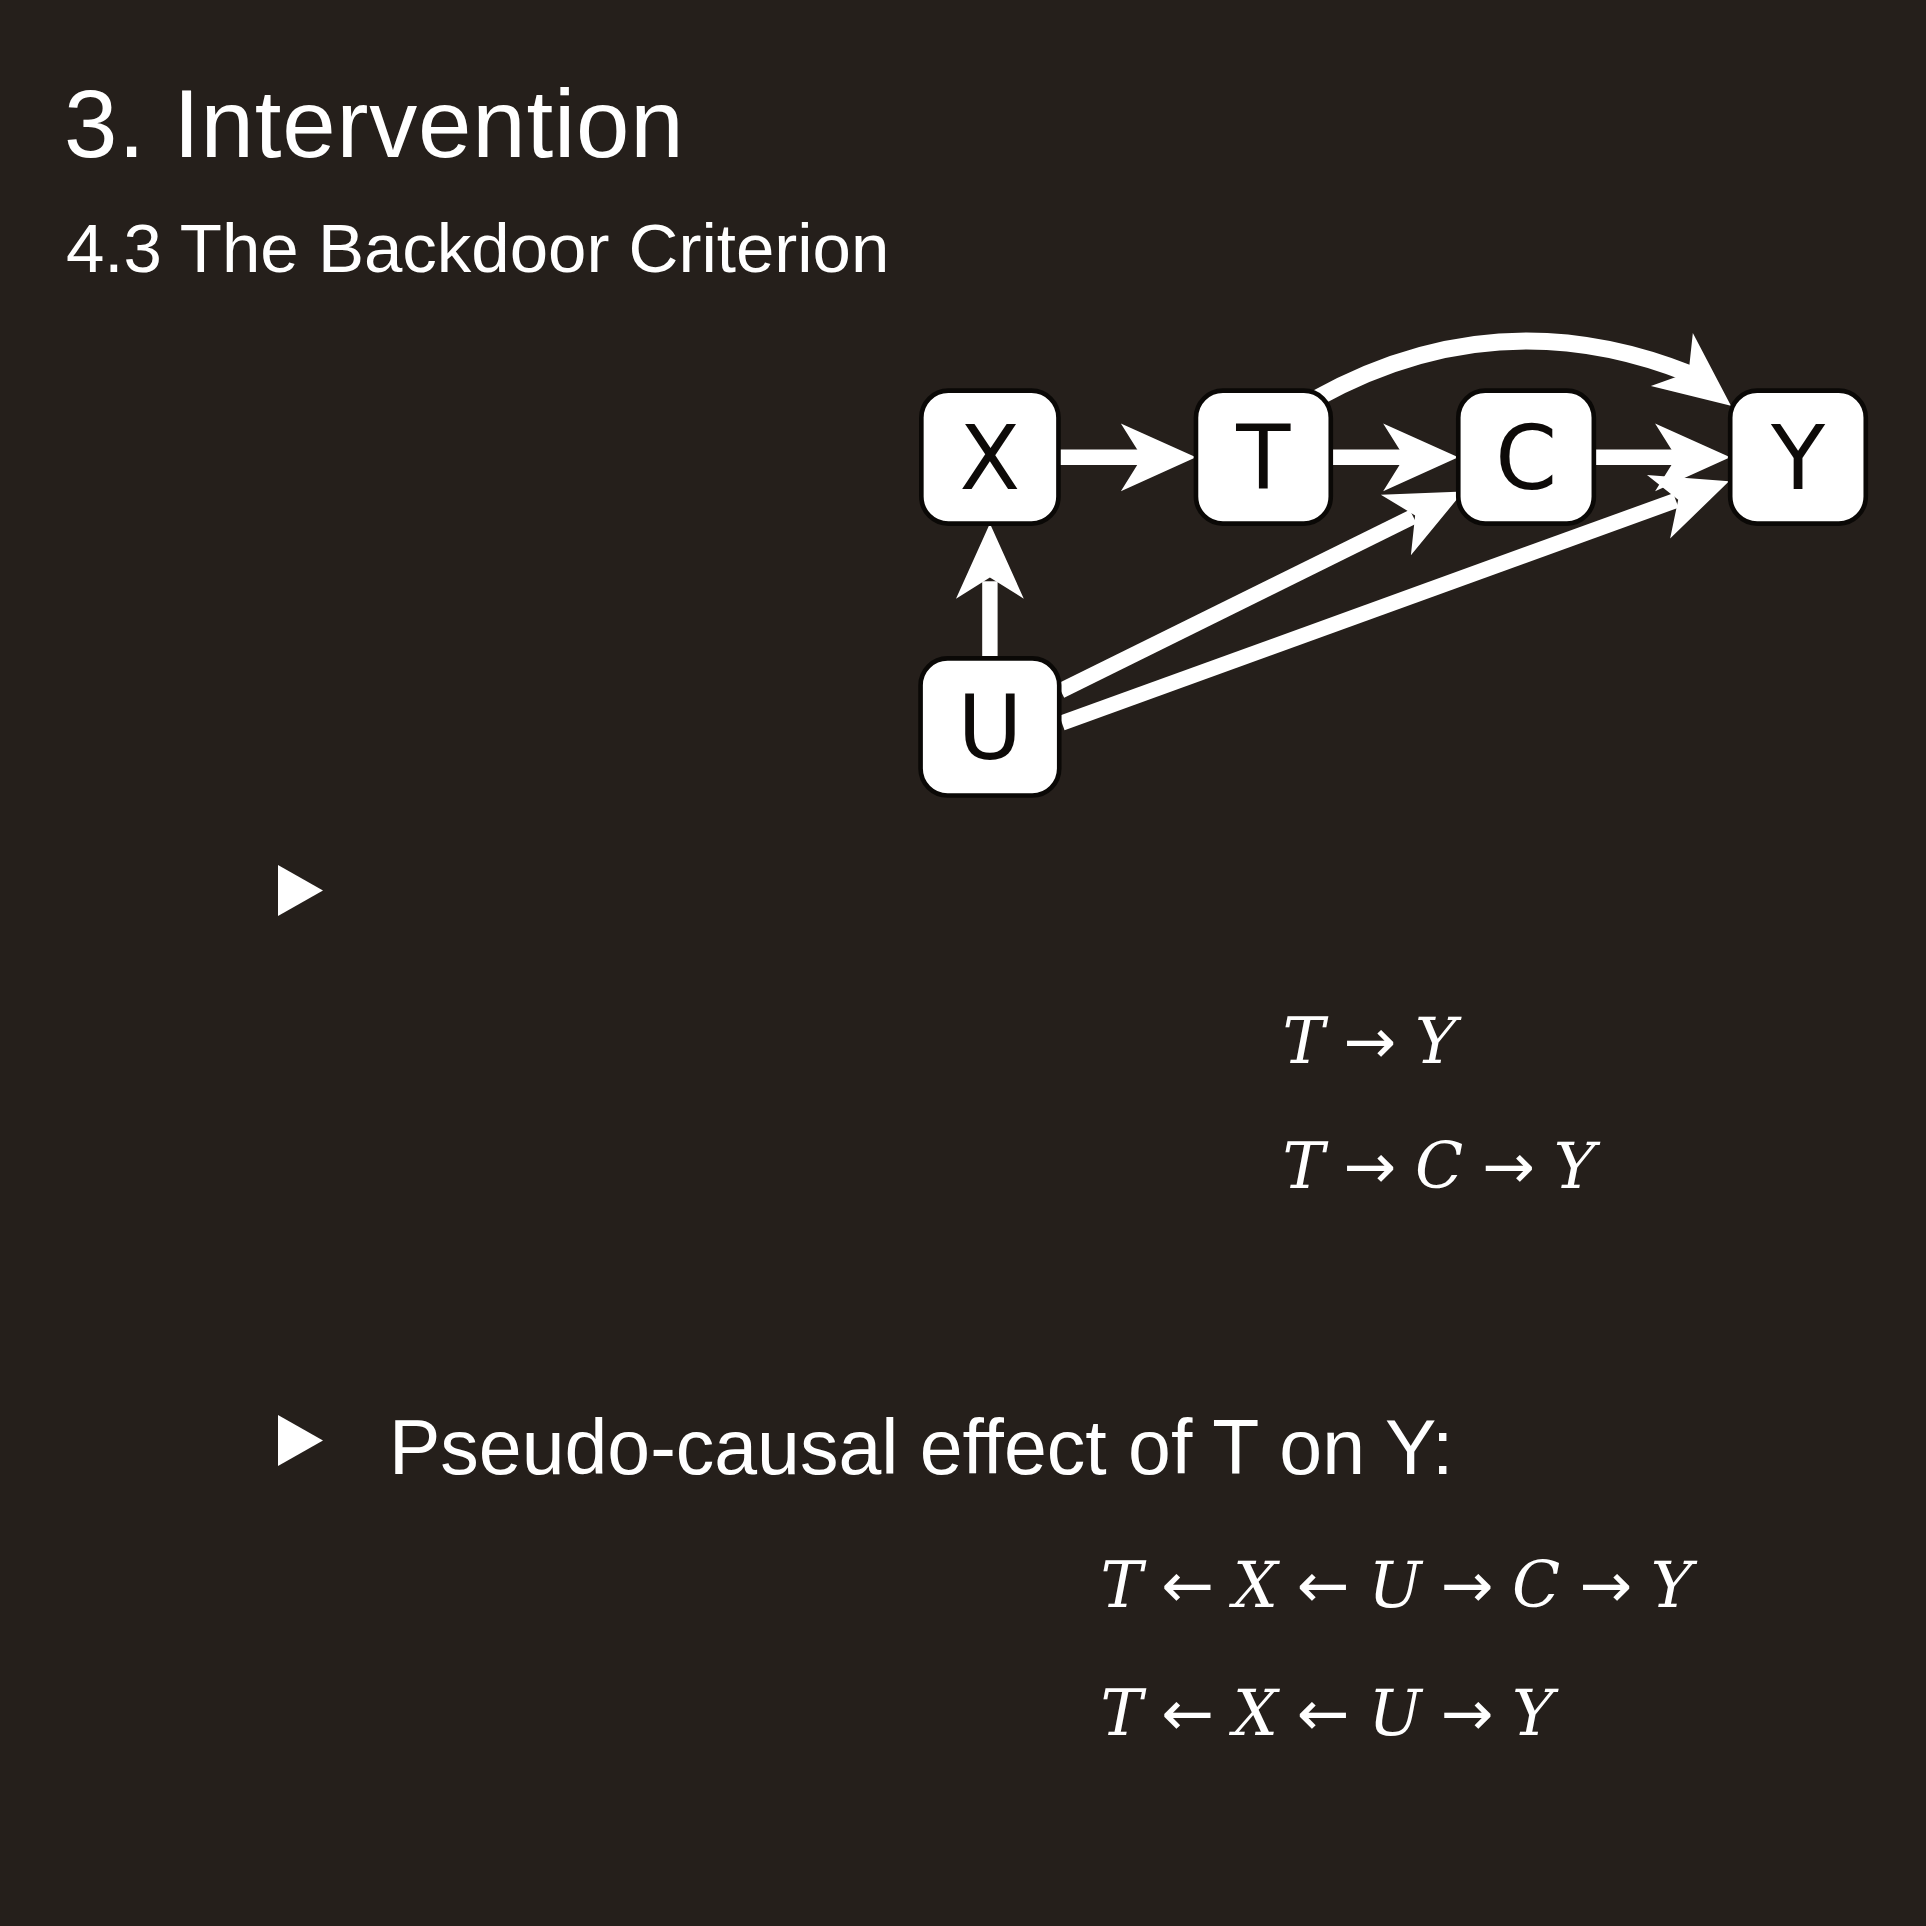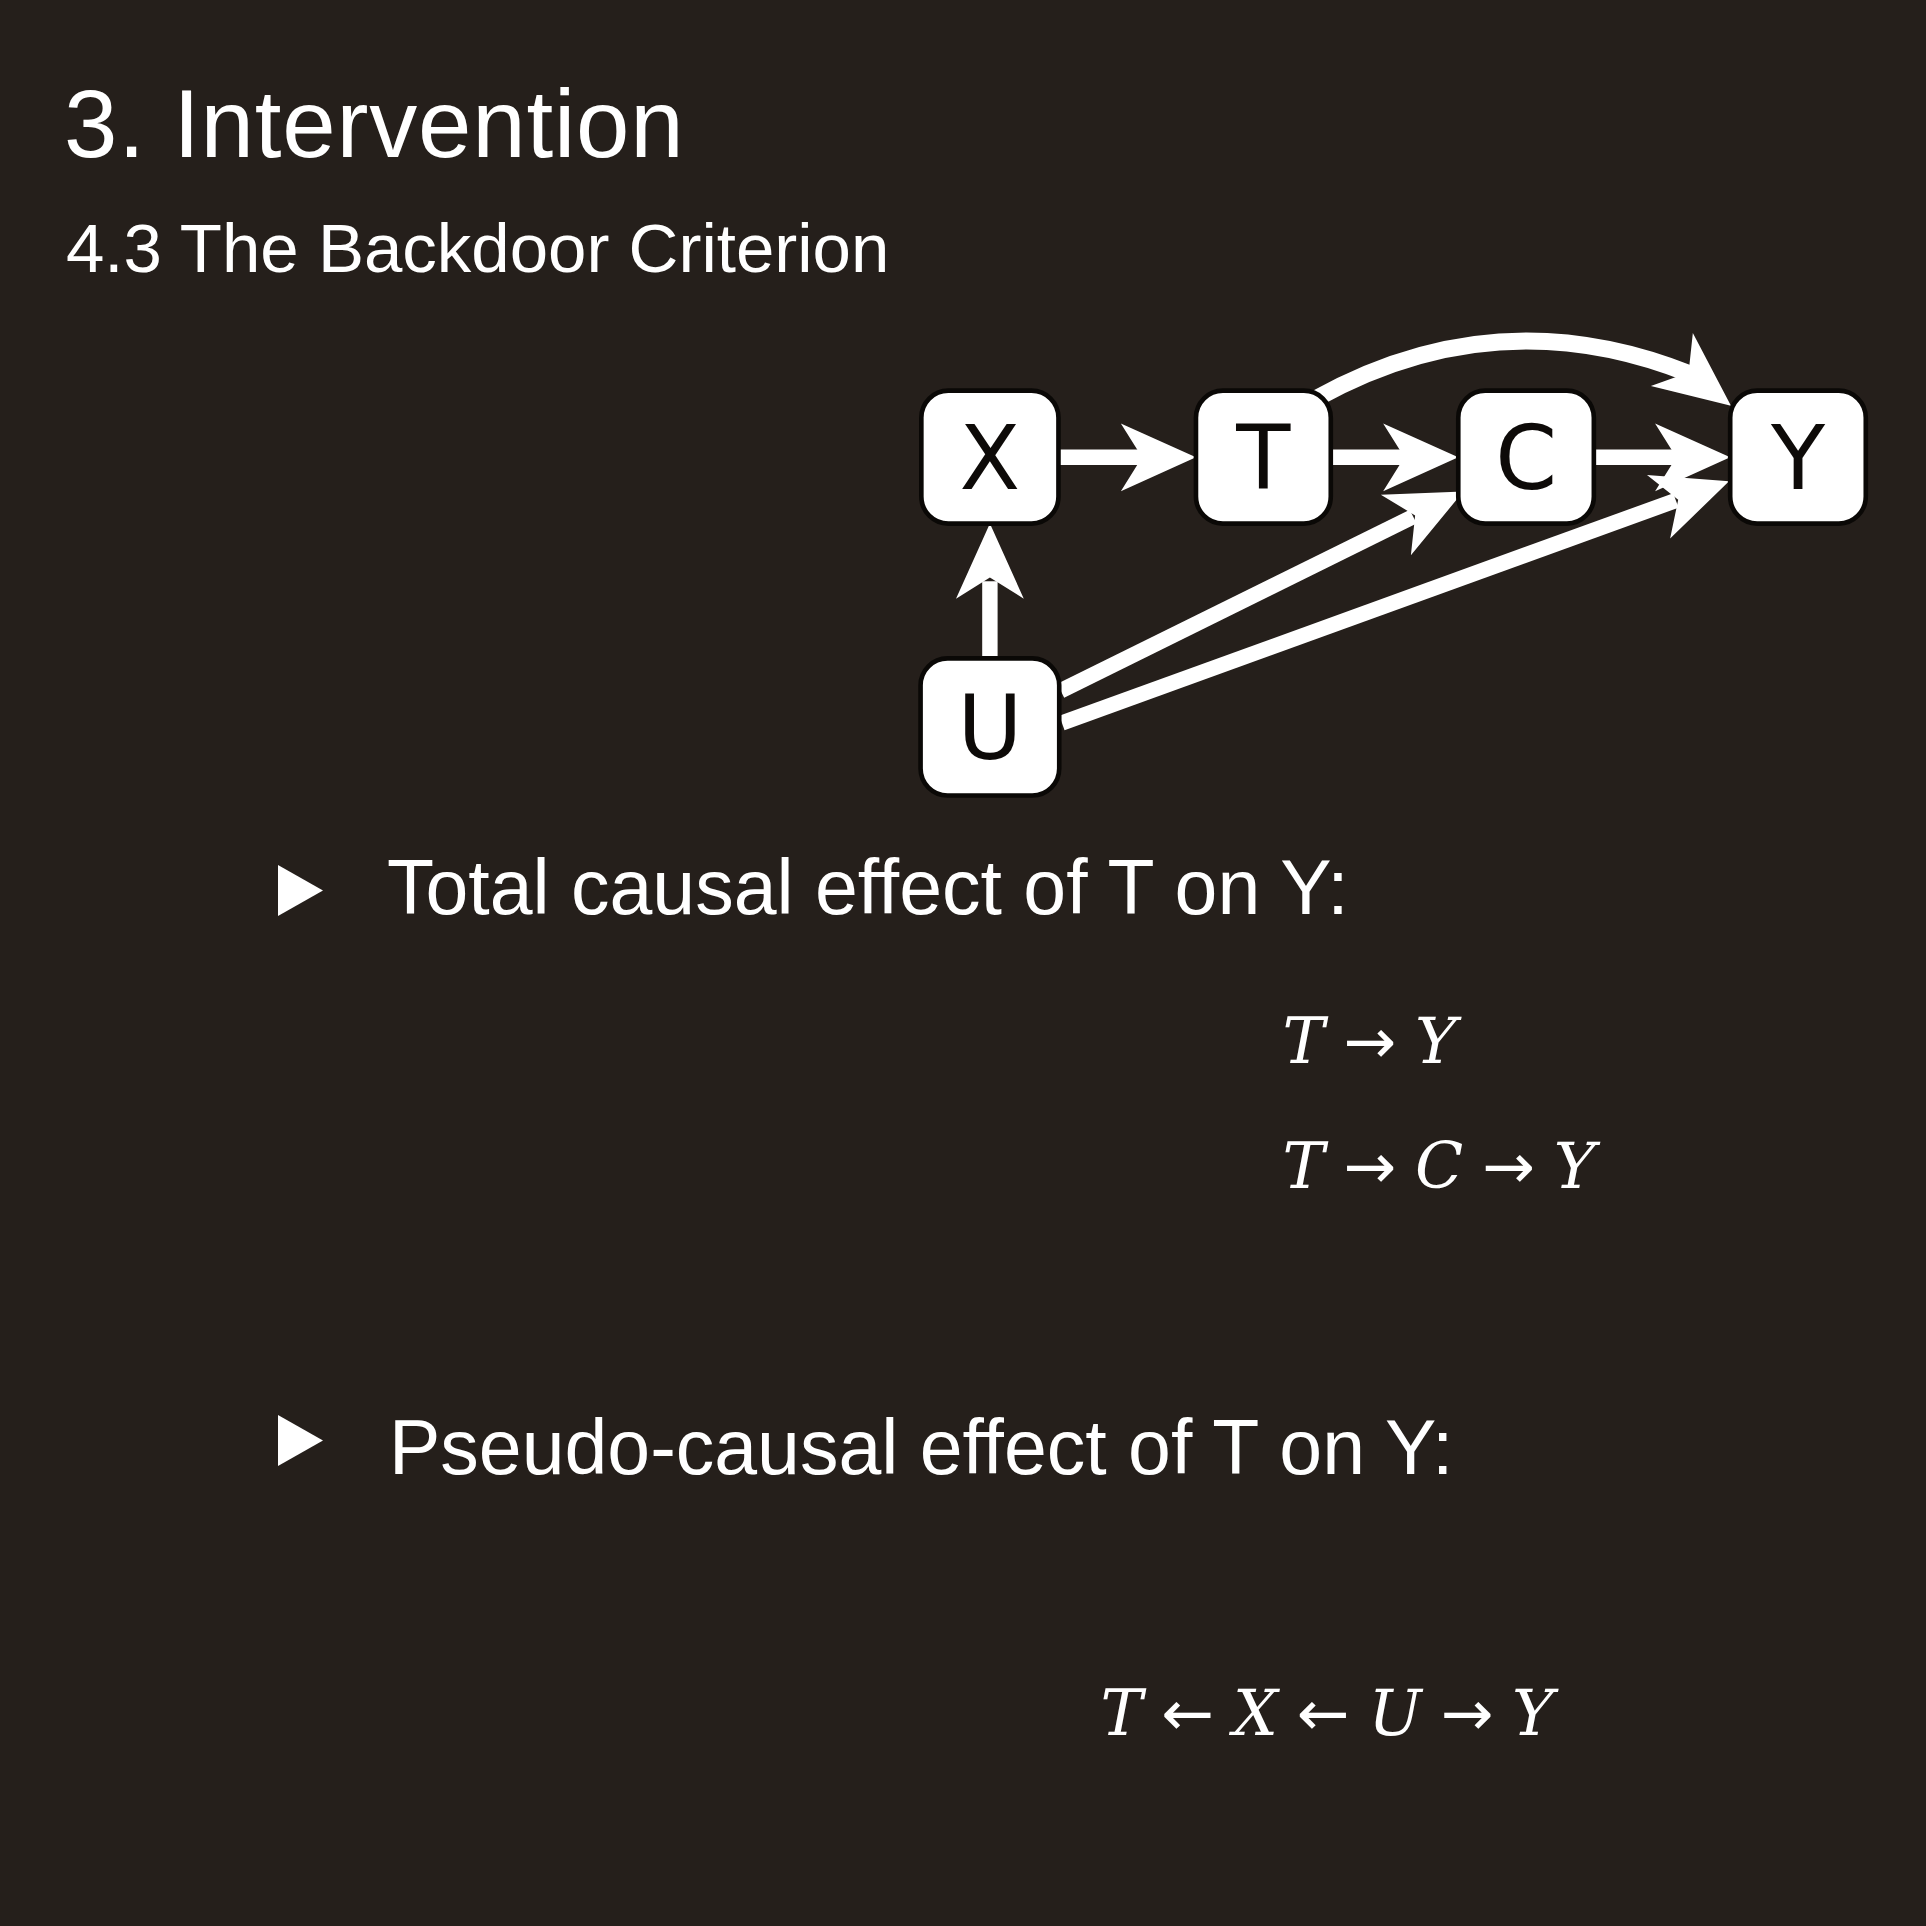--- a/index.html
+++ b/index.html
@@ -54,22 +54,22 @@
     <g fill="#0d0a08" font-family="DejaVu Sans, sans-serif" font-size="230" text-anchor="middle">
       <text x="371" y="568">X</text>
       <text x="1081" y="568">T</text>
       <text x="1763" y="568">C</text>
       <text x="2469" y="568">Y</text>
       <text x="371" y="1268">U</text>
     </g>
   </svg>
 
   <div class="abs bullet-tri" style="left:278px;top:865px;"></div>
-  <div class="abs bullet-label" style="left:387px;top:849px;">Total causal effect of T on Y:</div>
   <div class="abs formula" style="left:1273px;top:1010px;"><span class="mvar">T</span><span class="marr">→</span><span class="mvar">Y</span></div>
   <div class="abs formula" style="left:1273px;top:1135px;"><span class="mvar">T</span><span class="marr">→</span><span class="mvar">C</span><span class="marr">→</span><span class="mvar">Y</span></div>
 
   <div class="abs bullet-tri" style="left:278px;top:1415px;"></div>
   <div class="abs bullet-label" style="left:389px;top:1399px;margin-top:10px;">Pseudo-causal effect of T on Y:</div>
+  <div class="abs formula" style="left:1091px;top:1554px;"><span class="mvar">T</span><span class="marr">←</span><span class="mvar">X</span><span class="marr">←</span><span class="mvar">U</span><span class="marr">→</span><span class="mvar">C</span><span class="marr">→</span><span class="mvar">Y</span></div>
   <div class="abs formula" style="left:1091px;top:1682px;"><span class="mvar">T</span><span class="marr">←</span><span class="mvar">X</span><span class="marr">←</span><span class="mvar">U</span><span class="marr">→</span><span class="mvar">Y</span></div>
 
 </div>
 
 
 </body></html>

